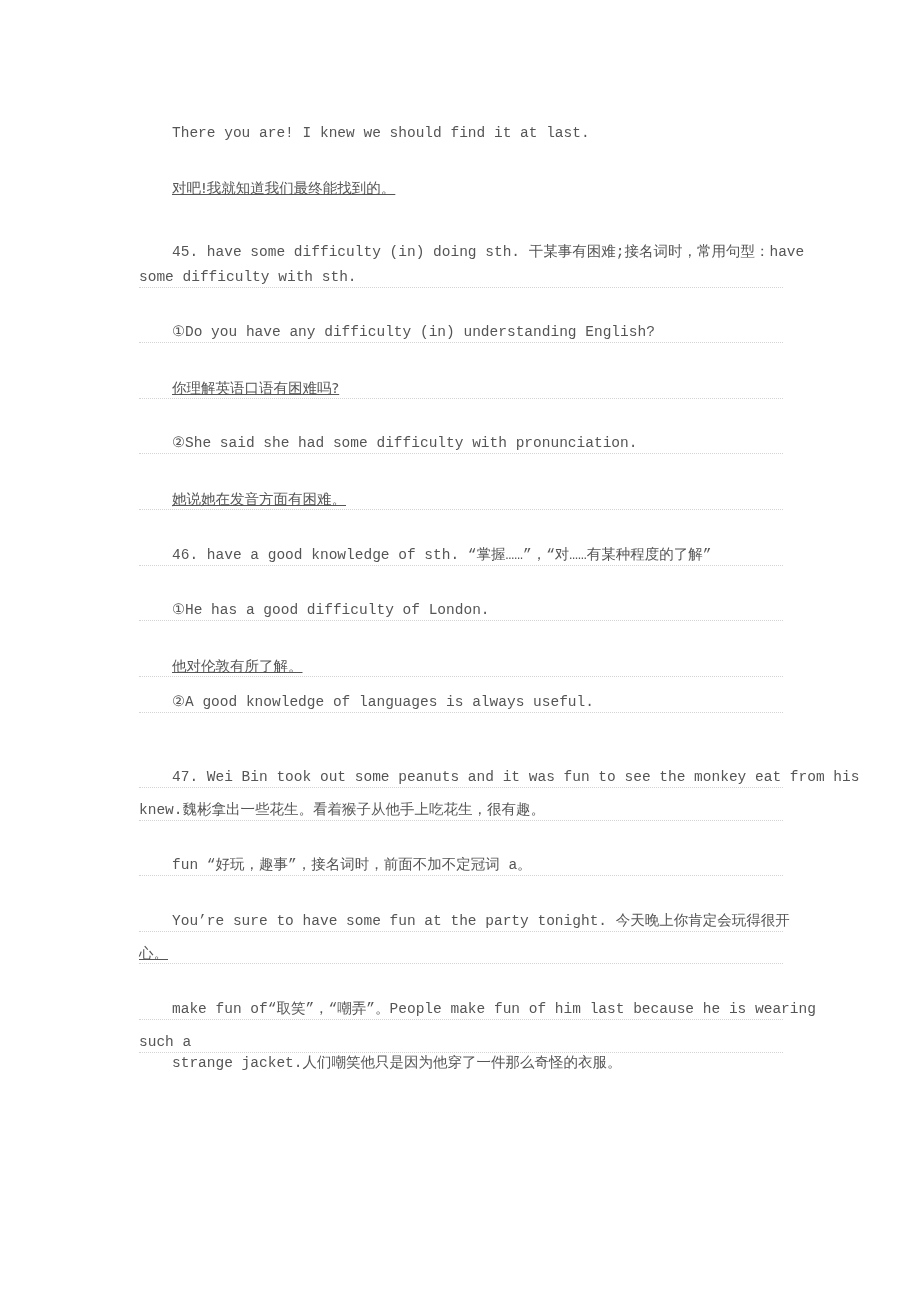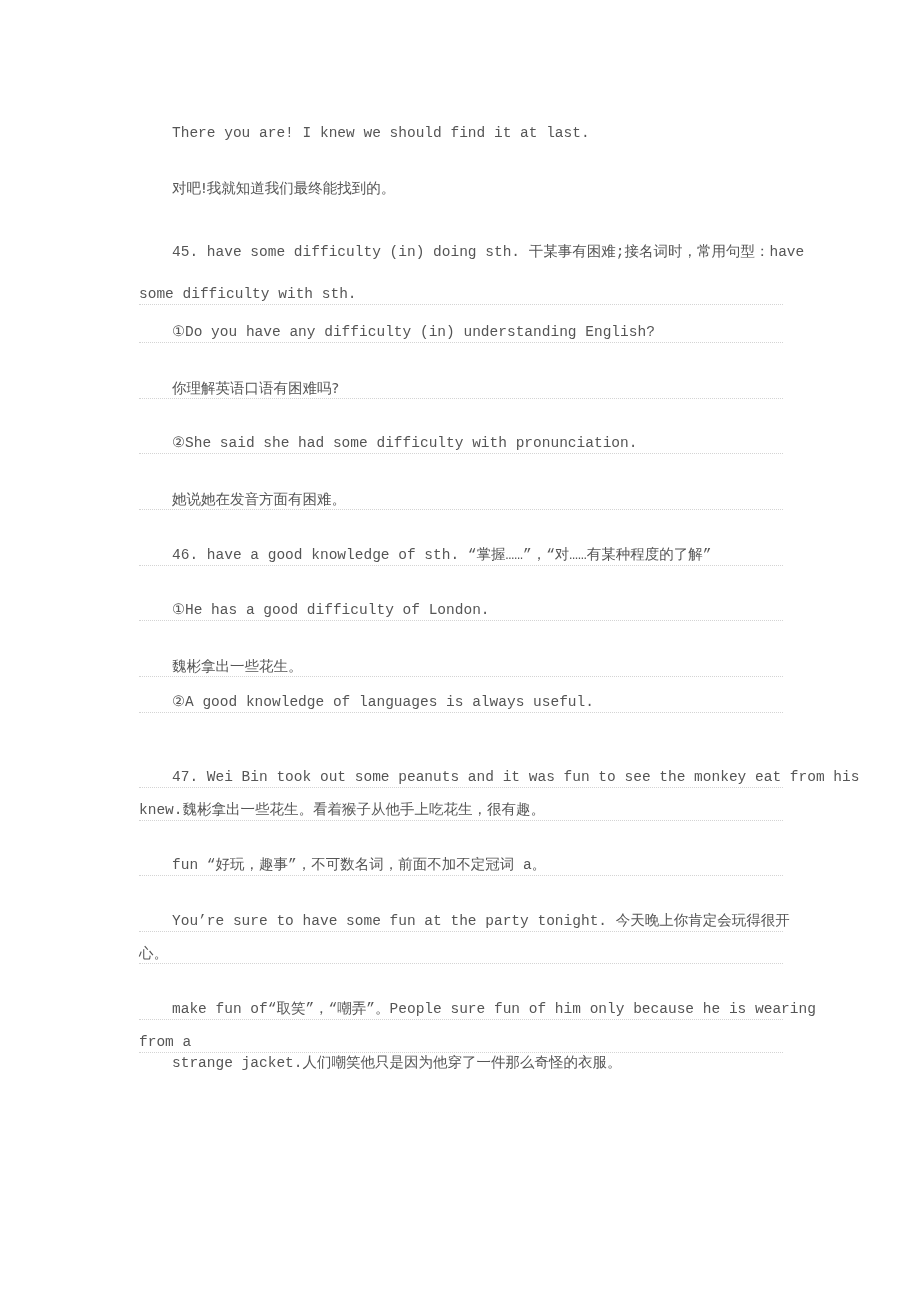--- a/index.html
+++ b/index.html
@@ -40,36 +40,37 @@
     }
     .txt {
       display: inline-block;
       background: #ffffff;
       position: relative;
       z-index: 1;
       padding-right: 2px;
     }
     .cjk {
       font-family: "DejaVu Sans", sans-serif;
+      text-decoration: underline;
     }
   </style>
 </head>
 <body>
 
 <div class="page">
   <div class="line indent" style="top:123px">
     <span class="txt">There you are! I knew we should find it at last.</span>
   </div>
   <div class="line indent" style="top:178px">
     <span class="txt cjk">对吧!我就知道我们最终能找到的。</span>
   </div>
   <div class="line indent" style="top:242px">
     <span class="txt">45. have some difficulty (in) doing sth. 干某事有困难;接名词时，常用句型：have</span>
   </div>
-  <div class="line dotted" style="top:284px">
+  <div class="line dotted" style="top:267px">
     <span class="txt">some difficulty with sth.</span>
   </div>
   <div class="line indent dotted" style="top:322px">
     <span class="txt">①Do you have any difficulty (in) understanding English?</span>
   </div>
   <div class="line indent dotted" style="top:378px">
     <span class="txt cjk">你理解英语口语有困难吗?</span>
   </div>
   <div class="line indent dotted" style="top:433px">
     <span class="txt">②She said she had some difficulty with pronunciation.</span>
@@ -77,42 +78,42 @@
   <div class="line indent dotted" style="top:489px">
     <span class="txt cjk">她说她在发音方面有困难。</span>
   </div>
   <div class="line indent dotted" style="top:545px">
     <span class="txt">46. have a good knowledge of sth. “掌握……”，“对……有某种程度的了解”</span>
   </div>
   <div class="line indent dotted" style="top:600px">
     <span class="txt">①He has a good difficulty of London.</span>
   </div>
   <div class="line indent dotted" style="top:656px">
-    <span class="txt cjk">魏彬拿出一些花生。</span>
+    <span class="txt cjk">他对伦敦有所了解。</span>
   </div>
   <div class="line indent dotted" style="top:692px">
     <span class="txt">②A good knowledge of languages is always useful.</span>
   </div>
   <div class="line indent dotted" style="top:767px">
     <span class="txt">47. Wei Bin took out some peanuts and it was fun to see the monkey eat from his</span>
   </div>
   <div class="line dotted" style="top:800px">
     <span class="txt">knew.魏彬拿出一些花生。看着猴子从他手上吃花生，很有趣。</span>
   </div>
   <div class="line indent dotted" style="top:855px">
-    <span class="txt">fun “好玩，趣事”，不可数名词，前面不加不定冠词 a。</span>
+    <span class="txt">fun “好玩，趣事”，接名词时，前面不加不定冠词 a。</span>
   </div>
   <div class="line indent dotted" style="top:911px">
     <span class="txt">You’re sure to have some fun at the party tonight. 今天晚上你肯定会玩得很开</span>
   </div>
   <div class="line dotted" style="top:943px">
     <span class="txt cjk">心。</span>
   </div>
   <div class="line indent dotted" style="top:999px">
-    <span class="txt">make fun of“取笑”，“嘲弄”。People sure fun of him only because he is wearing</span>
+    <span class="txt">make fun of“取笑”，“嘲弄”。People make fun of him last because he is wearing</span>
   </div>
   <div class="line dotted" style="top:1032px">
-    <span class="txt">from a</span>
+    <span class="txt">such a</span>
   </div>
   <div class="line indent" style="top:1053px">
     <span class="txt">strange jacket.人们嘲笑他只是因为他穿了一件那么奇怪的衣服。</span>
   </div>
 </div>
 
 </body></html>

